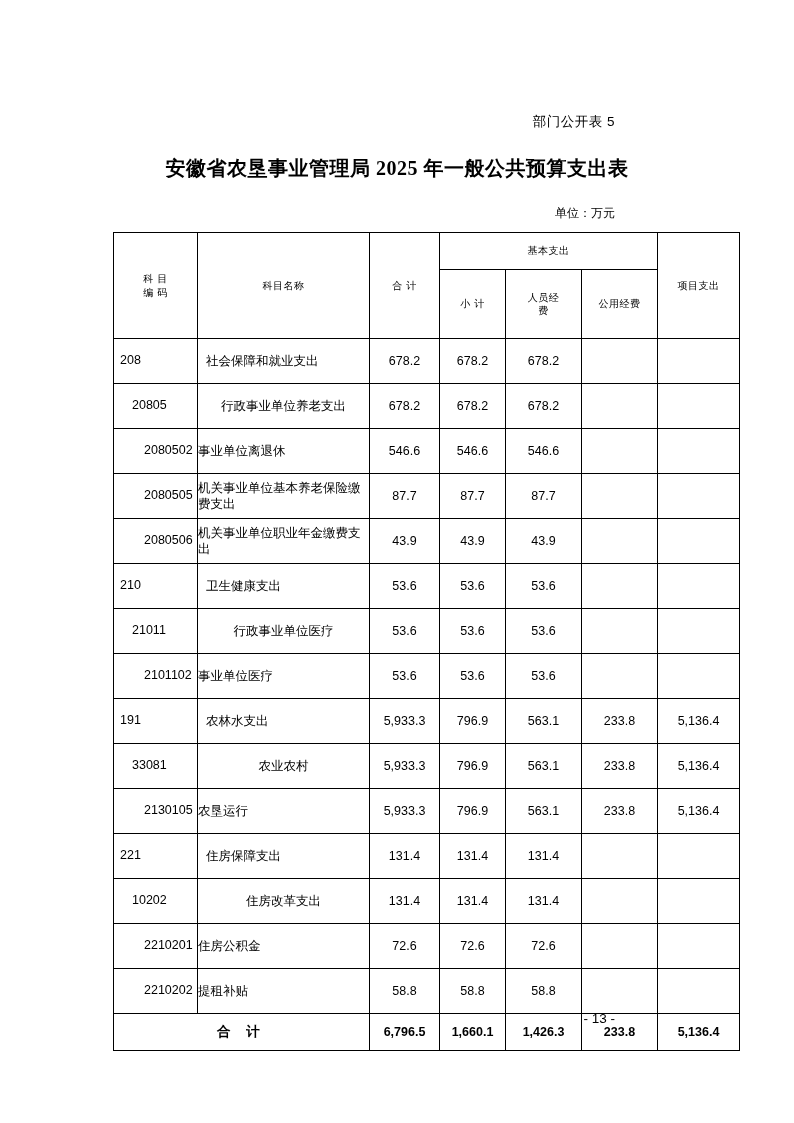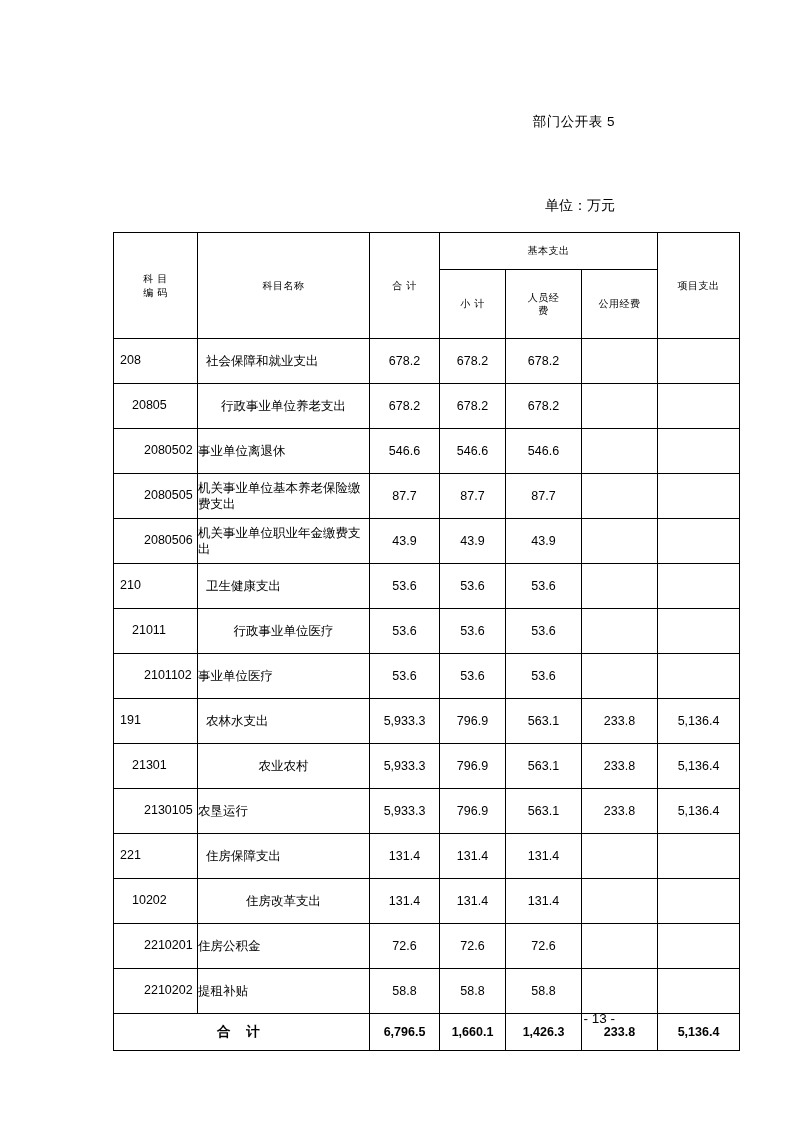--- a/index.html
+++ b/index.html
@@ -34,23 +34,23 @@
     left: 0;
     width: 794px;
     text-align: center;
     font-size: 20px;
     font-weight: bold;
     letter-spacing: 0.5px;
     font-family: "Liberation Serif", serif;
   }
   .unit-note {
     position: absolute;
-    top: 197px;
+    top: 205px;
     right: 115px;
-    font-size: 14px;
+    font-size: 12px;
     font-family: "Liberation Sans", sans-serif;
   }
   table.budget {
     position: absolute;
     top: 232px;
     left: 113px;
     width: 570px;
     border-collapse: collapse;
     table-layout: fixed;
     font-size: 12.5px;
@@ -129,20 +129,21 @@
   col.c-project { width: 82px; }
   .twoline { display: block; line-height: 1.35; }
 </style>
 </head>
 <body>
 
 <div class="page">
 
   <div class="header-note">部门公开表 5</div>
 
+  <div class="doc-title">安徽省农垦事业管理局 2025 年一般公共预算支出表</div>
 
   <div class="unit-note">单位：万元</div>
 
   <table class="budget">
     <colgroup>
       <col class="c-code">
       <col class="c-name">
       <col class="c-total">
       <col class="c-sub">
       <col class="c-person">
@@ -245,21 +246,21 @@
         <tr>
           <td class="code-cell lvl1">191</td>
           <td class="name-cell lvl1">农林水支出</td>
           <td class="num-cell">5,933.3</td>
           <td class="num-cell">796.9</td>
           <td class="num-cell">563.1</td>
           <td class="num-cell">233.8</td>
           <td class="num-cell">5,136.4</td>
         </tr>
         <tr>
-          <td class="code-cell lvl2">21301</td>
+          <td class="code-cell lvl2">33081</td>
           <td class="name-cell lvl2">农业农村</td>
           <td class="num-cell">5,933.3</td>
           <td class="num-cell">796.9</td>
           <td class="num-cell">563.1</td>
           <td class="num-cell">233.8</td>
           <td class="num-cell">5,136.4</td>
         </tr>
         <tr>
           <td class="code-cell lvl3">2130105</td>
           <td class="name-cell lvl3">农垦运行</td>

